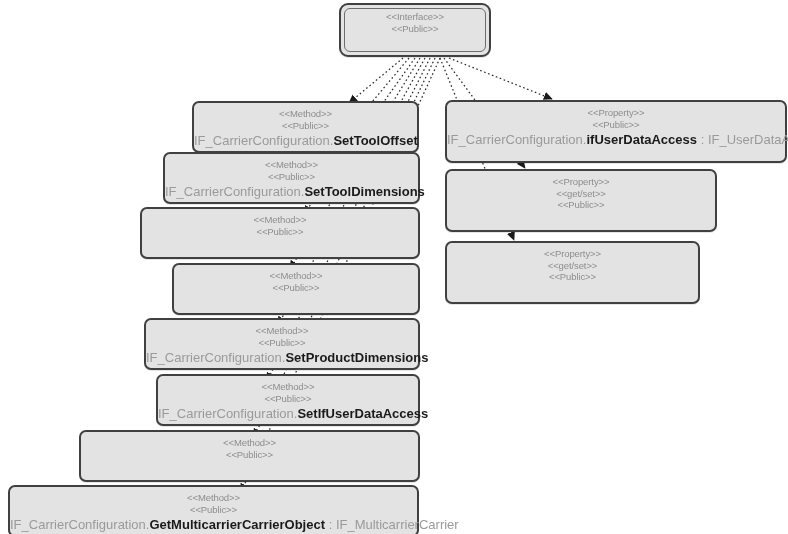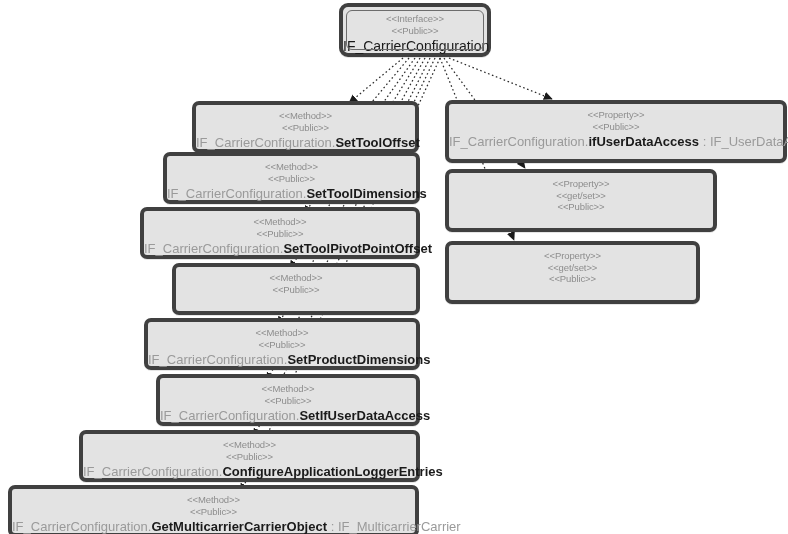--- a/index.html
+++ b/index.html
@@ -26,21 +26,21 @@
     left: 0; top: 0;
     width: 788px;
     height: 534px;
     pointer-events: none;
     z-index: 1;
   }
   .uml-box {
     position: absolute;
     box-sizing: border-box;
     background: #e3e3e3;
-    border: 4px solid #404040;
+    border: 2px solid #404040;
     border-radius: 7px;
     z-index: 2;
     text-align: center;
     padding-top: 5px;
     box-shadow: 0 1px 0 rgba(0,0,0,0.10);
   }
   .uml-box.interface-box {
     z-index: 4;
     border-radius: 9px;
     padding-top: 6px;
@@ -119,41 +119,37 @@
 
       <path d="M 449 58 L 552 99"></path>
       <path d="M 444 58 L 525 168"></path>
       <path d="M 440 58 L 514 240"></path>
     </g>
   </svg>
 
   <div class="uml-box interface-box" style="left:339px; top:3px; width:152px; height:54px;">
     <span class="stereotype">&lt;&lt;Interface&gt;&gt;</span>
     <span class="stereotype">&lt;&lt;Public&gt;&gt;</span>
-    <span class="member-line">
-      <span class="member-name">IF_CarrierConfiguration</span>
-    </span>
   </div>
 
   <div class="uml-box" style="left:192px; top:101px; width:227px; height:52px;">
     <span class="stereotype">&lt;&lt;Method&gt;&gt;</span>
     <span class="stereotype">&lt;&lt;Public&gt;&gt;</span>
     <span class="member-line"><span class="owner">IF_CarrierConfiguration.</span><span class="member-name">SetToolOffset</span><span class="sep"></span><span class="rtype"></span></span>
   </div>
 
   <div class="uml-box" style="left:163px; top:152px; width:257px; height:52px;">
     <span class="stereotype">&lt;&lt;Method&gt;&gt;</span>
     <span class="stereotype">&lt;&lt;Public&gt;&gt;</span>
     <span class="member-line"><span class="owner">IF_CarrierConfiguration.</span><span class="member-name">SetToolDimensions</span><span class="sep"></span><span class="rtype"></span></span>
   </div>
 
   <div class="uml-box" style="left:140px; top:207px; width:280px; height:52px;">
     <span class="stereotype">&lt;&lt;Method&gt;&gt;</span>
     <span class="stereotype">&lt;&lt;Public&gt;&gt;</span>
-    <span class="member-line"><span class="owner">IF_CarrierConfiguration.</span><span class="member-name">SetToolPivotPointOffset</span><span class="sep"></span><span class="rtype"></span></span>
   </div>
 
   <div class="uml-box" style="left:172px; top:263px; width:248px; height:52px;">
     <span class="stereotype">&lt;&lt;Method&gt;&gt;</span>
     <span class="stereotype">&lt;&lt;Public&gt;&gt;</span>
   </div>
 
   <div class="uml-box" style="left:144px; top:318px; width:276px; height:52px;">
     <span class="stereotype">&lt;&lt;Method&gt;&gt;</span>
     <span class="stereotype">&lt;&lt;Public&gt;&gt;</span>
@@ -162,21 +158,20 @@
 
   <div class="uml-box" style="left:156px; top:374px; width:264px; height:52px;">
     <span class="stereotype">&lt;&lt;Method&gt;&gt;</span>
     <span class="stereotype">&lt;&lt;Public&gt;&gt;</span>
     <span class="member-line"><span class="owner">IF_CarrierConfiguration.</span><span class="member-name">SetIfUserDataAccess</span><span class="sep"></span><span class="rtype"></span></span>
   </div>
 
   <div class="uml-box" style="left:79px; top:430px; width:341px; height:52px;">
     <span class="stereotype">&lt;&lt;Method&gt;&gt;</span>
     <span class="stereotype">&lt;&lt;Public&gt;&gt;</span>
-    <span class="member-line"><span class="owner">IF_CarrierConfiguration.</span><span class="member-name">ConfigureApplicationLoggerEntries</span><span class="sep"></span><span class="rtype"></span></span>
   </div>
 
   <div class="uml-box" style="left:8px; top:485px; width:411px; height:52px;">
     <span class="stereotype">&lt;&lt;Method&gt;&gt;</span>
     <span class="stereotype">&lt;&lt;Public&gt;&gt;</span>
     <span class="member-line"><span class="owner">IF_CarrierConfiguration.</span><span class="member-name">GetMulticarrierCarrierObject</span><span class="sep"> : </span><span class="rtype">IF_MulticarrierCarrier</span></span>
   </div>
 
   <div class="uml-box" style="left:445px; top:100px; width:342px; height:63px;">
     <span class="stereotype">&lt;&lt;Property&gt;&gt;</span>

